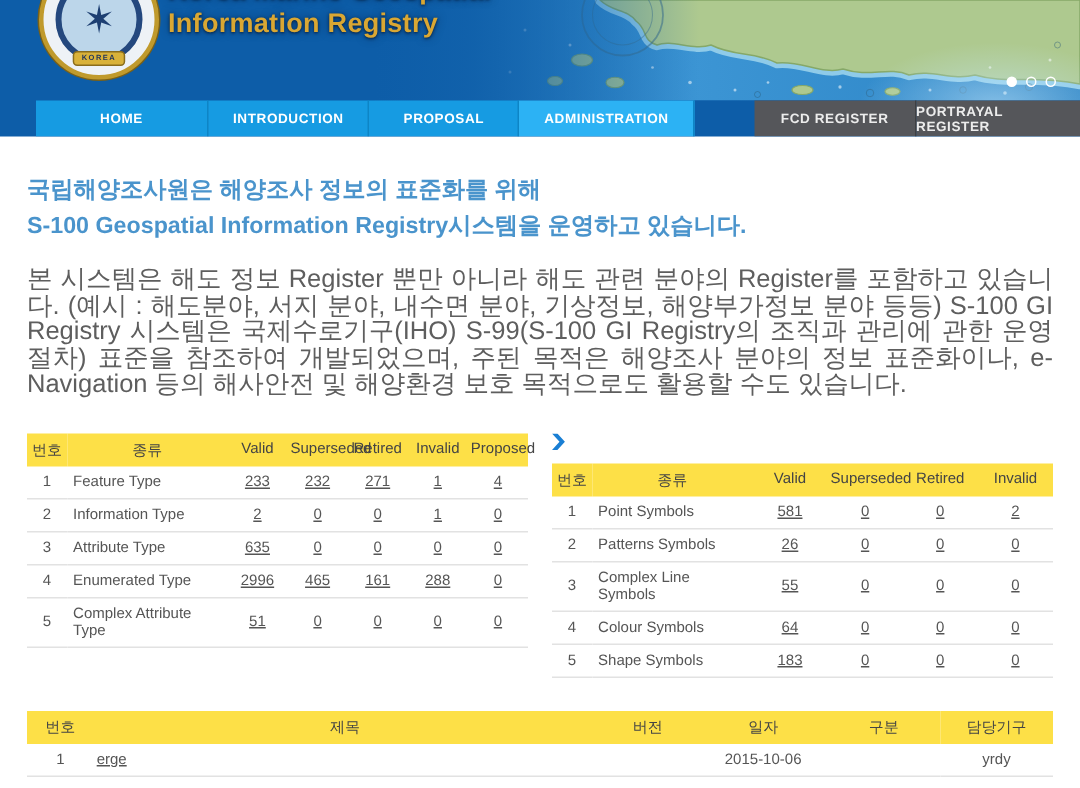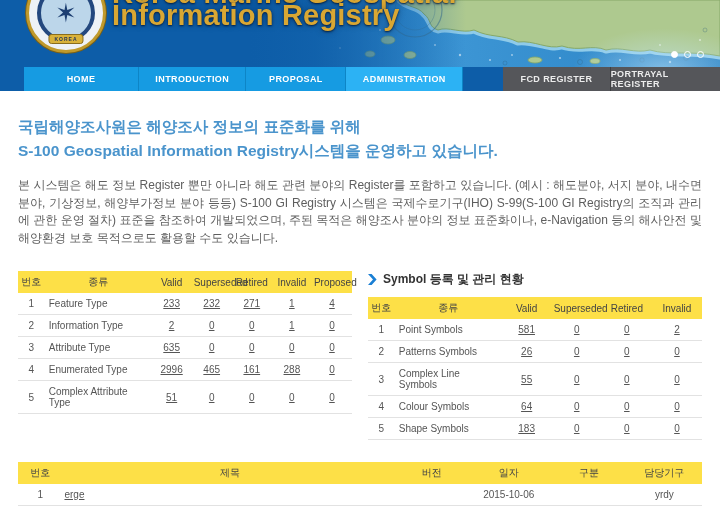--- a/index.html
+++ b/index.html
@@ -21,39 +21,39 @@
     display:flex; align-items:center; justify-content:center; }
   .logo-inner { width:58px; height:58px; border-radius:50%; background:#bcd6ea;
     border:4px solid #24487e; display:flex; align-items:center; justify-content:center;
     color:#1d3f72; font-size:26px; }
   .logo-banner { position:absolute; bottom:6px; left:50%; transform:translateX(-50%);
     background:#d9b23a; border:1px solid #8a6d1c; border-radius:3px; color:#23365c;
     font-size:5px; font-weight:bold; padding:1px 5px; letter-spacing:1px; }
 
   .site-title { position:absolute; left:112px; top:-18px; color:#d9a733; font-weight:bold;
     text-shadow:0 1px 2px rgba(5,25,55,.9),0 0 6px rgba(5,25,55,.5); line-height:22px; }
-  .site-title .t1, .site-title .t2 { font-size:29px; letter-spacing:.2px; }
+  .site-title .t1, .site-title .t2 { font-size:18px; letter-spacing:.2px; }
 
   .dots { position:absolute; top:51px; right:16px; display:flex; gap:6px; }
   .dot { width:7px; height:7px; border-radius:50%; border:1.5px solid #fff; background:transparent; }
   .dot.on { background:#fff; }
 
   
   .nav { position:absolute; left:24px; right:0; bottom:0; height:24px; display:flex; }
   .nav-item { display:flex; align-items:center; justify-content:center; color:#fff;
     font-size:9px; font-weight:bold; letter-spacing:.4px; text-decoration:none; cursor:pointer; }
   .nav-item.blue { background:#169be2; border-right:1px solid #0d85c6; }
   .nav-item.blue.active { background:#2cb2f4;text-align:right; }
   .nav-item.dark { background:#55565a; border-right:1px solid #3e3f42; color:#ececec; }
   .nav-item:last-child { border-right:none; }
 
   
   .content { padding:0 18px; }
   h1 { margin-top:24px; color:#4a94cc; font-size:15.5px; font-weight:bold; line-height:24px; }
-  .desc { margin-top:14px; color:#5e5e5e; font-size:12px; line-height:17.5px; text-align:justify; }
+  .desc { margin-top:14px; color:#5e5e5e; font-size:17px; line-height:17.5px; text-align:justify; }
 
   .twocol { display:flex; gap:16px; margin-top:24px; }
   .twocol section { flex:1; }
   .sec-title { display:flex; align-items:center; gap:6px; font-size:12px; font-weight:bold;
     color:#333; margin-bottom:9px; }
   .chev { display:inline-flex; }
 
   table { width:100%; border-collapse:collapse; table-layout:fixed; }
   th { background:#fde047; color:#444; font-size:10px; font-weight:normal; padding:4px 2px; }
   td { font-size:10px; color:#555; padding:5px 2px; border-bottom:1px solid #e2e2e2; }
@@ -218,21 +218,20 @@
         </table>
       </section>
 
       <section>
         <h2 class="sec-title">
           <span class="chev">
             <svg width="9" height="11" viewBox="0 0 9 11">
                 <polygon points="0,0 5,5.5 0,11 3.6,11 8.6,5.5 3.6,0" fill="#1a7fd4"></polygon>
               </svg>
           </span>
-          <span>Symbol 등록 및 관리 현황</span>
         </h2>
         <table class="stat-table">
           <thead>
               <tr id="symbol-head">
                 <th>번호</th>
                 <th>종류</th>
                 <th>Valid</th>
                 <th>Superseded</th>
                 <th>Retired</th>
                 <th>Invalid</th>

